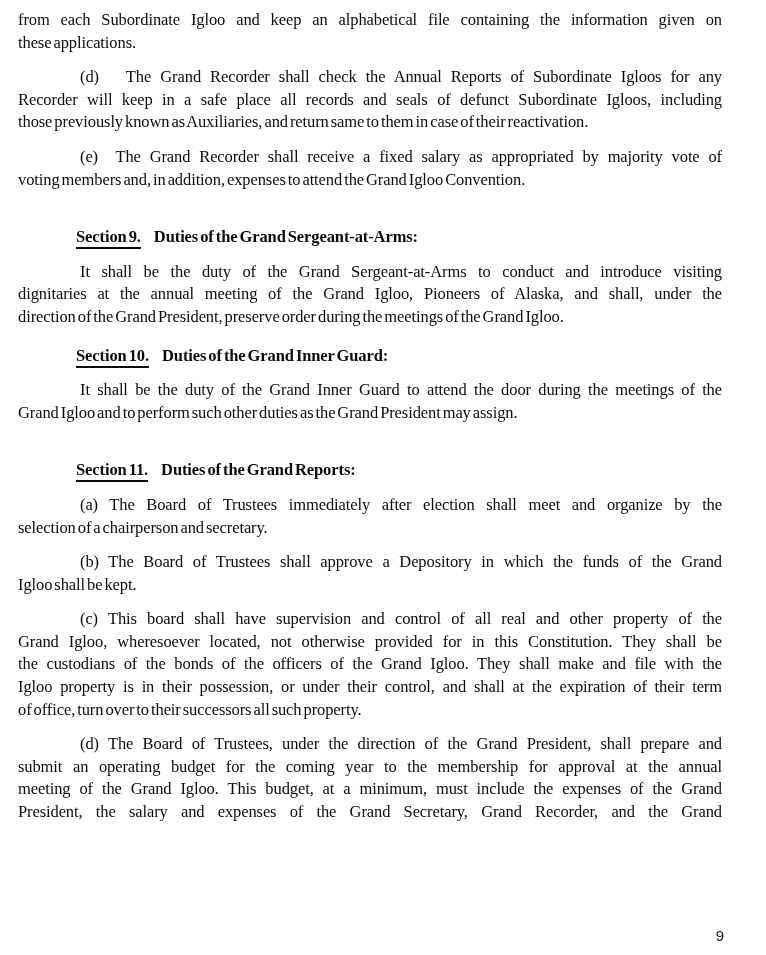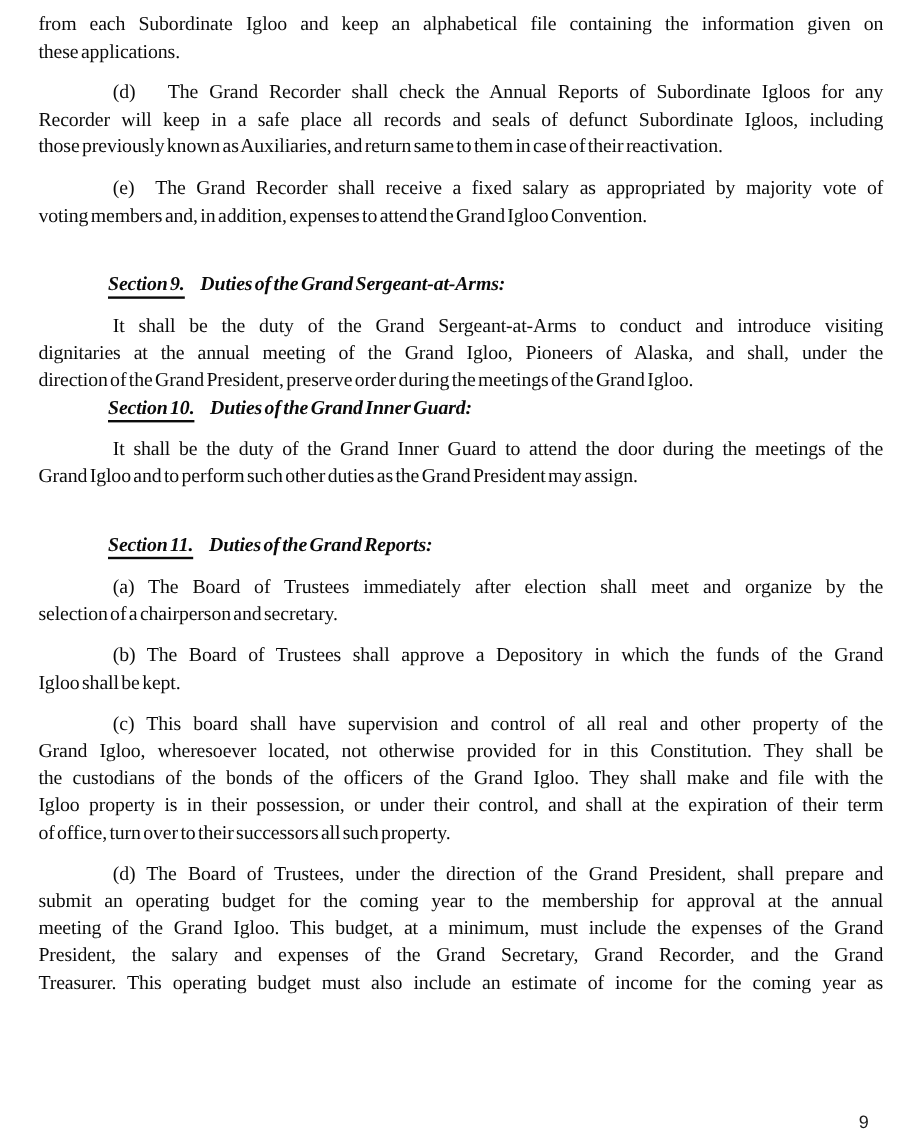--- a/index.html
+++ b/index.html
@@ -15,49 +15,48 @@
     color: #0b0b0b;
     overflow: hidden;
   }
   #doc-page {
     position: absolute;
     inset: 0;
     background: #ffffff;
   }
   #doc-content {
     position: absolute;
-    left: 32px;
+    left: 18px;
     top: 9px;
     width: 704px;
     font-size: 16.5px;
     line-height: 22.6px;
     letter-spacing: -0.1px;
     word-spacing: -2px;
   }
   .paragraph { margin: 0; }
   .line {
     text-align: justify;
     text-align-last: justify;
   }
   .line.left-last { text-align-last: left; }
   .line.indent { padding-left: 62px; }
   .heading {
     font-weight: bold;
     padding-left: 58px;
     line-height: 22.6px;
     white-space: nowrap;
-    font-style: italic;
   }
   .heading .heading-label {
     border-bottom: 2px solid #0b0b0b;
     padding-bottom: 1px;
     margin-right: 13px;
   }
   .space-normal { margin-top: 12px; font-family: Liberation Serif, serif; }
-  .space-medium { margin-top: 0; }
+  .space-medium { margin-top: 16px; }
   .space-large  { margin-top: 35px; }
   .page-number {
     position: absolute;
     left: 710px;
     top: 927px;
     width: 14px;
     text-align: right;
     font-family: "Liberation Sans", sans-serif;
     font-size: 15px;
     color: #1c1c1c;
@@ -106,17 +105,16 @@
         <div class="line">Grand Igloo, wheresoever located, not otherwise provided for in this Constitution. They shall be</div>
         <div class="line">the custodians of the bonds of the officers of the Grand Igloo. They shall make and file with the</div>
         <div class="line">Igloo property is in their possession, or under their control, and shall at the expiration of their term</div>
         <div class="line left-last">of office, turn over to their successors all such property.</div>
       </div>
       <div class="paragraph space-normal">
         <div class="line indent">(d) The Board of Trustees, under the direction of the Grand President, shall prepare and</div>
         <div class="line">submit an operating budget for the coming year to the membership for approval at the annual</div>
         <div class="line">meeting of the Grand Igloo. This budget, at a minimum, must include the expenses of the Grand</div>
         <div class="line">President, the salary and expenses of the Grand Secretary, Grand Recorder, and the Grand</div>
-        <div class="line">Treasurer. This operating budget must also include an estimate of income for the coming year as</div>
       </div>
     </div>
   <div class="page-number">9</div>
 </div>
 
 </body></html>

